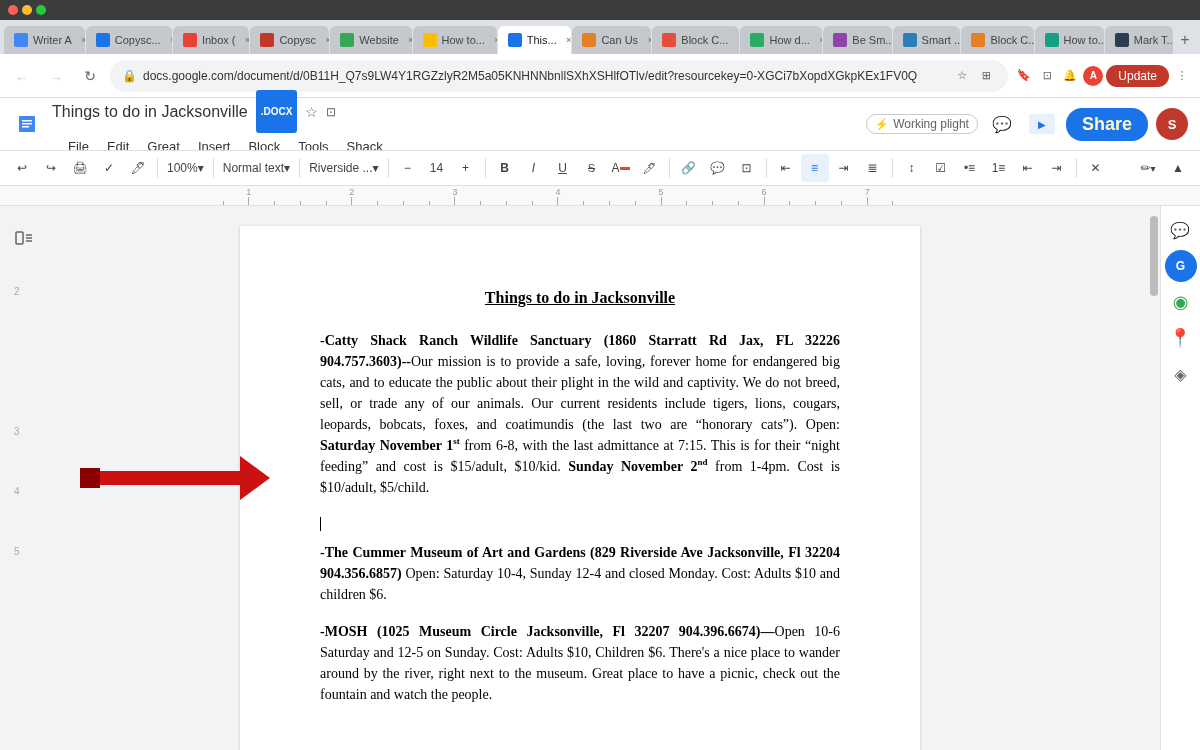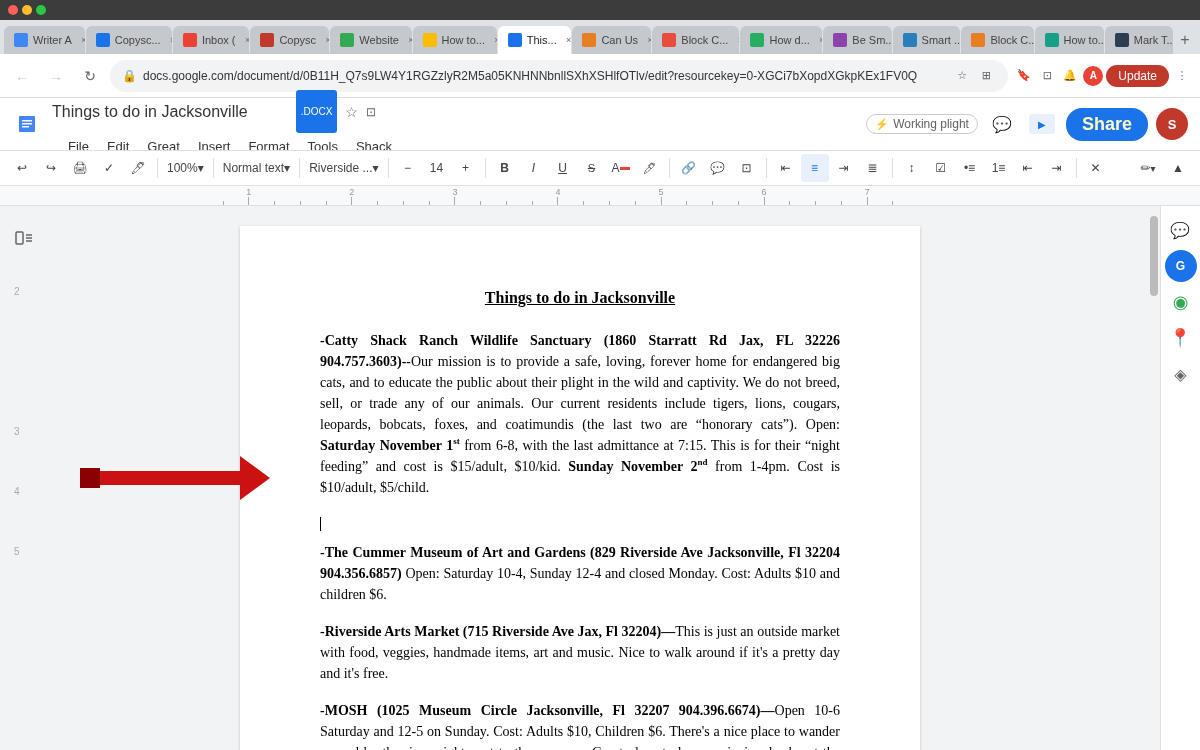--- a/index.html
+++ b/index.html
@@ -166,24 +166,23 @@
       gap: 8px;
     }
     .gdocs-title {
       font-size: 16px;
       color: #333;
     }
     .gdocs-docx-badge {
       background: #1a73e8;
       color: white;
       font-size: 10px;
-      font-weight: normal;
+      font-weight: bold;
       padding: 16px 5px;
       border-radius: 3px;
-      margin-left: 40px;
     }
     .gdocs-title-icon {
       color: #666;
       font-size: 14px;
       cursor: pointer;
     }
     .gdocs-offline-badge {
       display: flex;
       align-items: center;
       gap: 4px;
@@ -581,21 +580,21 @@
         <span class="gdocs-title">Things to do in Jacksonville</span>
         <span class="gdocs-docx-badge">.DOCX</span>
         <span class="gdocs-title-icon">☆</span>
         <span class="gdocs-title-icon" style="font-size:12px;">⊡</span>
       </div>
       <div class="gdocs-menu-bar">
         <span class="gdocs-menu-item">File</span>
         <span class="gdocs-menu-item">Edit</span>
         <span class="gdocs-menu-item">Great</span>
         <span class="gdocs-menu-item">Insert</span>
-        <span class="gdocs-menu-item">Format</span>
+        <span class="gdocs-menu-item">Block</span>
         <span class="gdocs-menu-item">Tools</span>
         <span class="gdocs-menu-item">Shack</span>
       </div>
     </div>
     <div class="gdocs-header-right">
       <div class="gdocs-offline-badge">
         <span style="font-size:11px;">⚡</span>
         <span>Working plight</span>
       </div>
       <div class="gdocs-icon-btn">💬</div>
@@ -818,23 +817,20 @@
         </div>
 
         <div style="height:20px;display:flex;align-items:center;margin-bottom:8px;">
           <span class="text-cursor"></span>
         </div>
 
         <div class="doc-section">
           <span class="bold-lead">-The Cummer Museum of Art and Gardens (829 Riverside Ave Jacksonville, Fl 32204 904.356.6857)</span><span> Open: Saturday 10-4, Sunday 12-4 and closed Monday.  Cost: Adults $10 and children $6.</span>
         </div>
 
-        <div class="doc-section">
-          <span class="bold-lead">-Riverside Arts Market (715 Riverside Ave Jax, Fl 32204)—</span><span>This is just an outside market with food,  veggies, handmade items, art and music.  Nice to walk around if it's a pretty day and it's free.</span>
-        </div>
 
         <div class="doc-section">
           <span class="bold-lead">-MOSH (1025 Museum Circle Jacksonville, Fl 32207 904.396.6674)—</span><span>Open 10-6 Saturday and 12-5 on Sunday.  Cost: Adults $10, Children $6.  There's a nice place to wander around by the river, right next to the museum.  Great place to have a picnic, check out the fountain and watch the people.</span>
         </div>
 
       </div>
 
       <div class="scrollbar-track">
         <div class="scrollbar-thumb"></div>
       </div>

